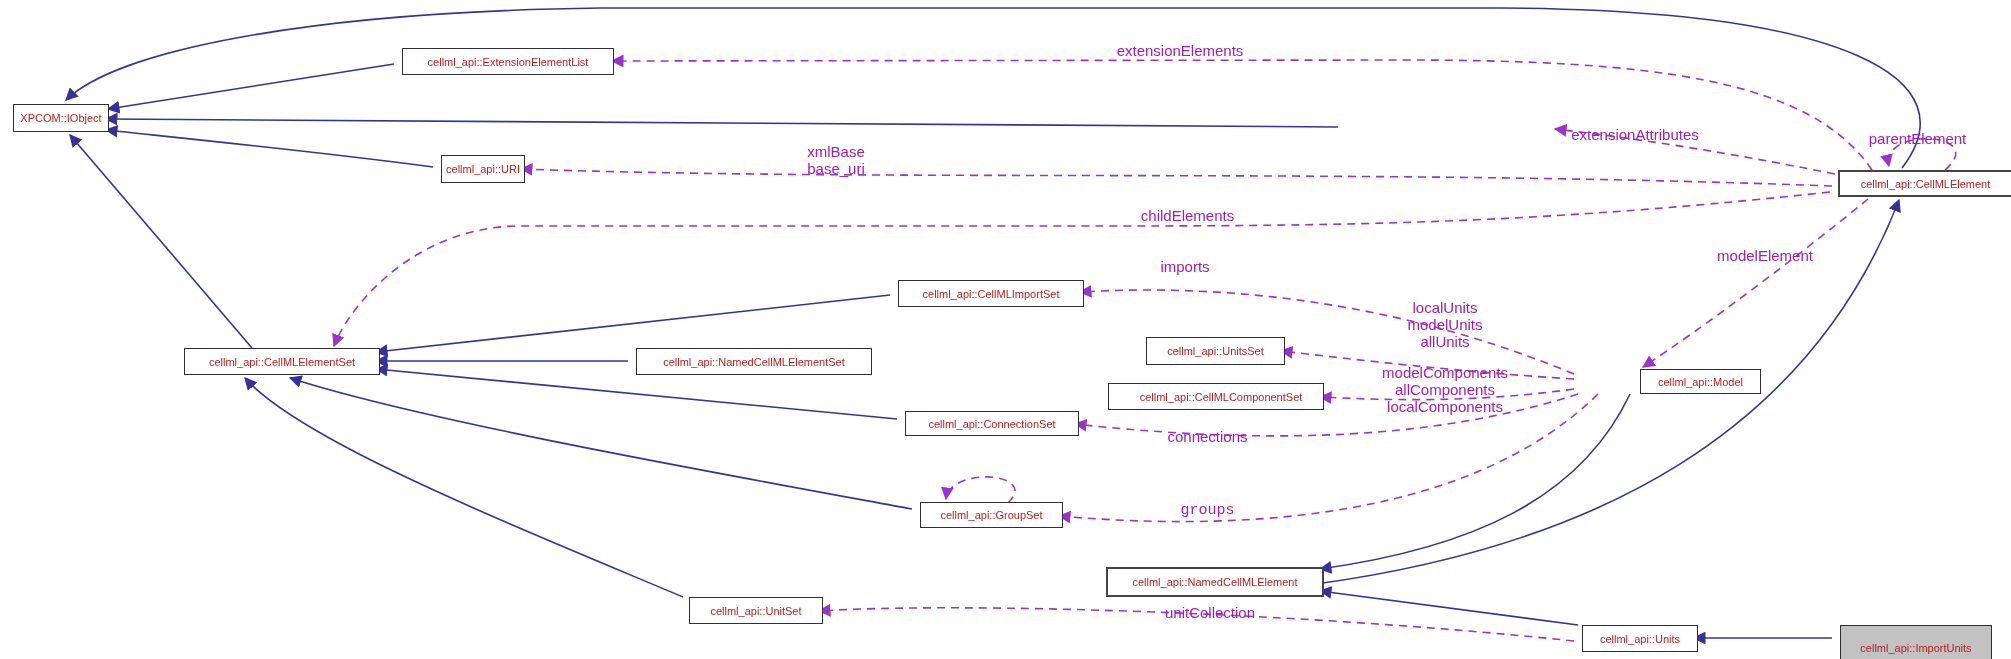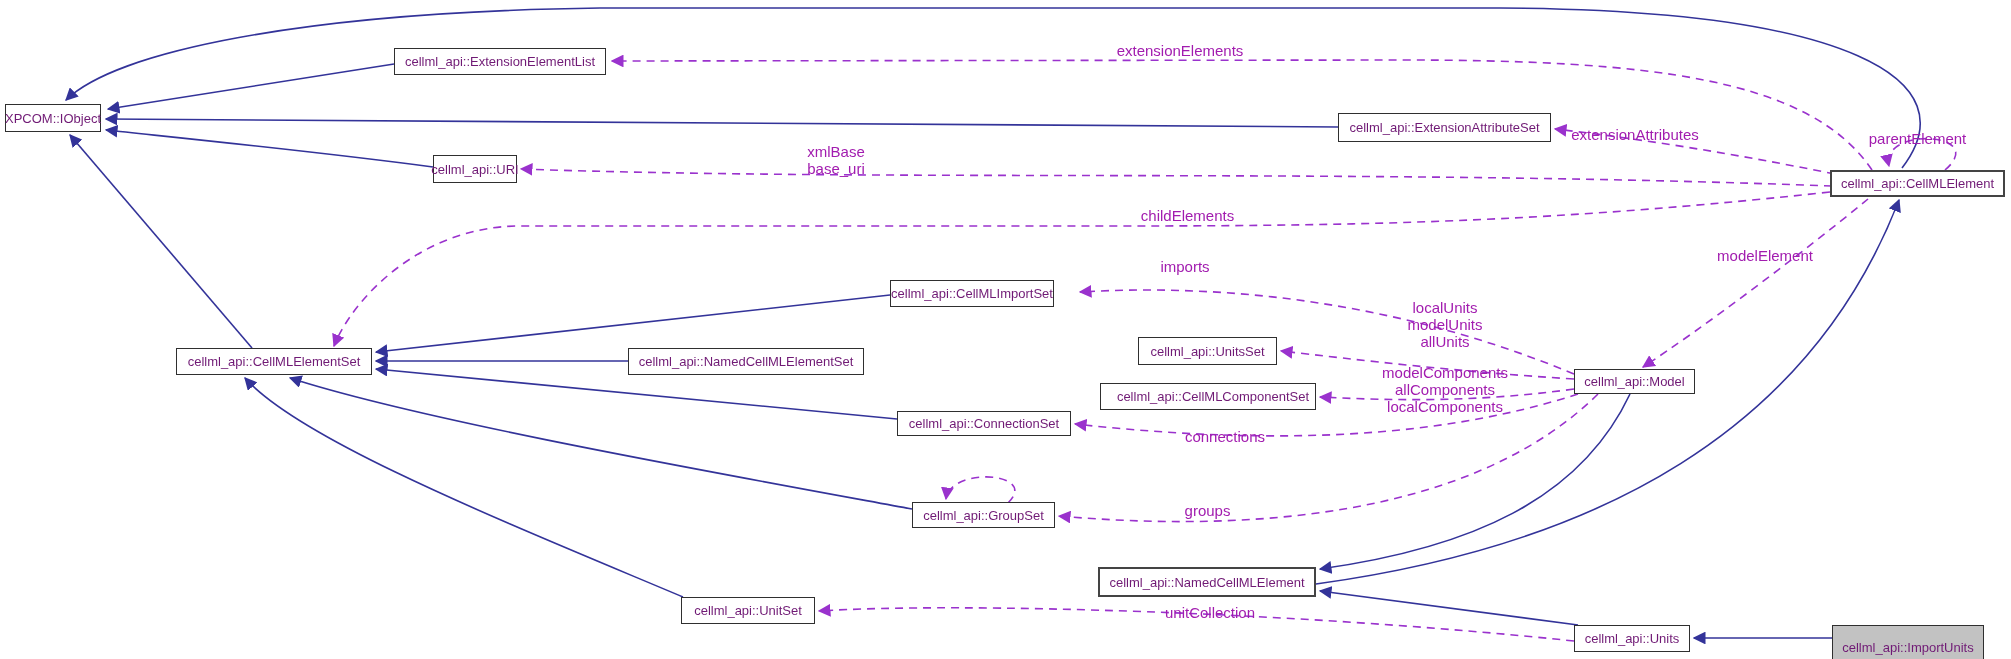--- a/index.html
+++ b/index.html
@@ -1,55 +1,55 @@
 <!DOCTYPE html>
 <html><head>
 <meta charset="utf-8">
 <style>
   html,body{margin:0;padding:0;background:#ffffff;}
   #canvas{position:relative;width:2011px;height:659px;background:#ffffff;overflow:hidden;
           font-family:"Liberation Sans", sans-serif;}
   #edges{position:absolute;left:0;top:0;width:2011px;height:659px;}
   .node{position:absolute;display:flex;align-items:center;justify-content:center;
-        background:#ffffff;border:1.4px solid #2f2f2f;color:#701a75;font-size:13px;
-        white-space:nowrap;box-sizing:border-box;z-index:2;}
+        background:#ffffff;border:1.4px solid #2f2f2f;color:#b91c1c;font-size:11px;
+        white-space:nowrap;box-sizing:border-box;z-index:2;margin-left:8px;}
   .node.hl{background:#c2c2c2;border-width:1.8px;}
   .node.bold-border{border-width:2px;border-color:#444;}
   .elabel{position:absolute;color:#a21caf;font-size:15px;line-height:17px;text-align:center;z-index:3;}
   .elabel span{display:block;}
   
   .n0 {left:5px;    top:104px; width:96px;  height:28px;}
   .n1 {left:394px;  top:48px;  width:212px; height:27px;}
   .n2 {left:433px;  top:155px; width:84px;  height:28px;}
   .n3 {left:1338px; top:113px; width:213px; height:29px;}
   .n4 {left:1830px; top:170px; width:175px; height:27px;}
   .n5 {left:176px;  top:348px; width:196px; height:27px;}
-  .n6 {left:890px;  top:280px; width:164px; height:27px;}
+  .n6 {left:890px;  top:280px; width:186px; height:27px;}
   .n7 {left:628px;  top:348px; width:236px; height:27px;}
   .n8 {left:1138px; top:337px; width:139px; height:28px;}
   .n9 {left:1100px; top:383px; width:216px; height:27px;padding-left:10px;}
   .n10{left:897px;  top:411px; width:174px; height:25px;}
   .n11{left:912px;  top:502px; width:143px; height:26px;}
-  .n12{left:1574px; top:369px; width:121px; height:25px;}
+  .n12{left:1632px; top:369px; width:121px; height:25px;}
   .n13{left:1098px; top:567px; width:218px; height:30px;}
   .n14{left:681px;  top:597px; width:134px; height:27px;}
   .n15{left:1574px; top:625px; width:116px; height:27px;}
   .n16{left:1832px; top:625px; width:152px; height:45px;}
   
   .l0 {left:1110px; top:42px;  width:140px;}
   .l1 {left:1570px; top:126px; width:130px;}
   .l2 {left:1855px; top:130px; width:125px;}
   .l3 {left:776px;  top:143px; width:120px;}
   .l4 {left:1120px; top:207px; width:135px;}
   .l5 {left:1140px; top:258px; width:90px;}
   .l6 {left:1380px; top:299px; width:130px;}
   .l7 {left:1370px; top:364px; width:150px;}
-  .l8 {left:1150px; top:428px; width:115px;text-align:right;}
+  .l8 {left:1150px; top:428px; width:115px;}
   .l9 {left:880px;  top:444px; width:210px;}
-  .l10{left:1165px; top:502px; width:85px;}
+  .l10{left:1165px; top:502px; width:85px;font-family:Liberation Mono, monospace;}
   .l11{left:1700px; top:247px; width:130px;}
   .l12{left:1145px; top:604px; width:130px;}
   .inh{fill:none;stroke:#333399;stroke-width:1.6;}
   .use{fill:none;stroke:#9a32cd;stroke-width:1.6;stroke-dasharray:8 6;}
 </style>
 </head>
 <body>
 
 <div id="canvas">
 
@@ -89,21 +89,20 @@
     <path class="use" d="M 1574,389 C 1480,402 1400,401 1320,397" marker-end="url(#arrP)"></path>
     <path class="use" d="M 1578,394 C 1420,445 1240,442 1075,424" marker-end="url(#arrP)"></path>
     <path class="use" d="M 1598,394 C 1470,520 1240,532 1059,516" marker-end="url(#arrP)"></path>
     <path class="use" d="M 1008,503 C 1040,472 950,466 946,499" marker-end="url(#arrP)"></path>
     <path class="use" d="M 1574,641 C 1300,612 960,602 819,611" marker-end="url(#arrP)"></path>
   </svg>
 
   <div class="node n0">XPCOM::IObject</div>
   <div class="node n1">cellml_api::ExtensionElementList</div>
   <div class="node n2">cellml_api::URI</div>
-  <div class="node n3">cellml_api::ExtensionAttributeSet</div>
   <div class="node n4 bold-border">cellml_api::CellMLElement</div>
   <div class="node n5">cellml_api::CellMLElementSet</div>
   <div class="node n6">cellml_api::CellMLImportSet</div>
   <div class="node n7">cellml_api::NamedCellMLElementSet</div>
   <div class="node n8">cellml_api::UnitsSet</div>
   <div class="node n9">cellml_api::CellMLComponentSet</div>
   <div class="node n10">cellml_api::ConnectionSet</div>
   <div class="node n11">cellml_api::GroupSet</div>
   <div class="node n12">cellml_api::Model</div>
   <div class="node n13 bold-border">cellml_api::NamedCellMLElement</div>

